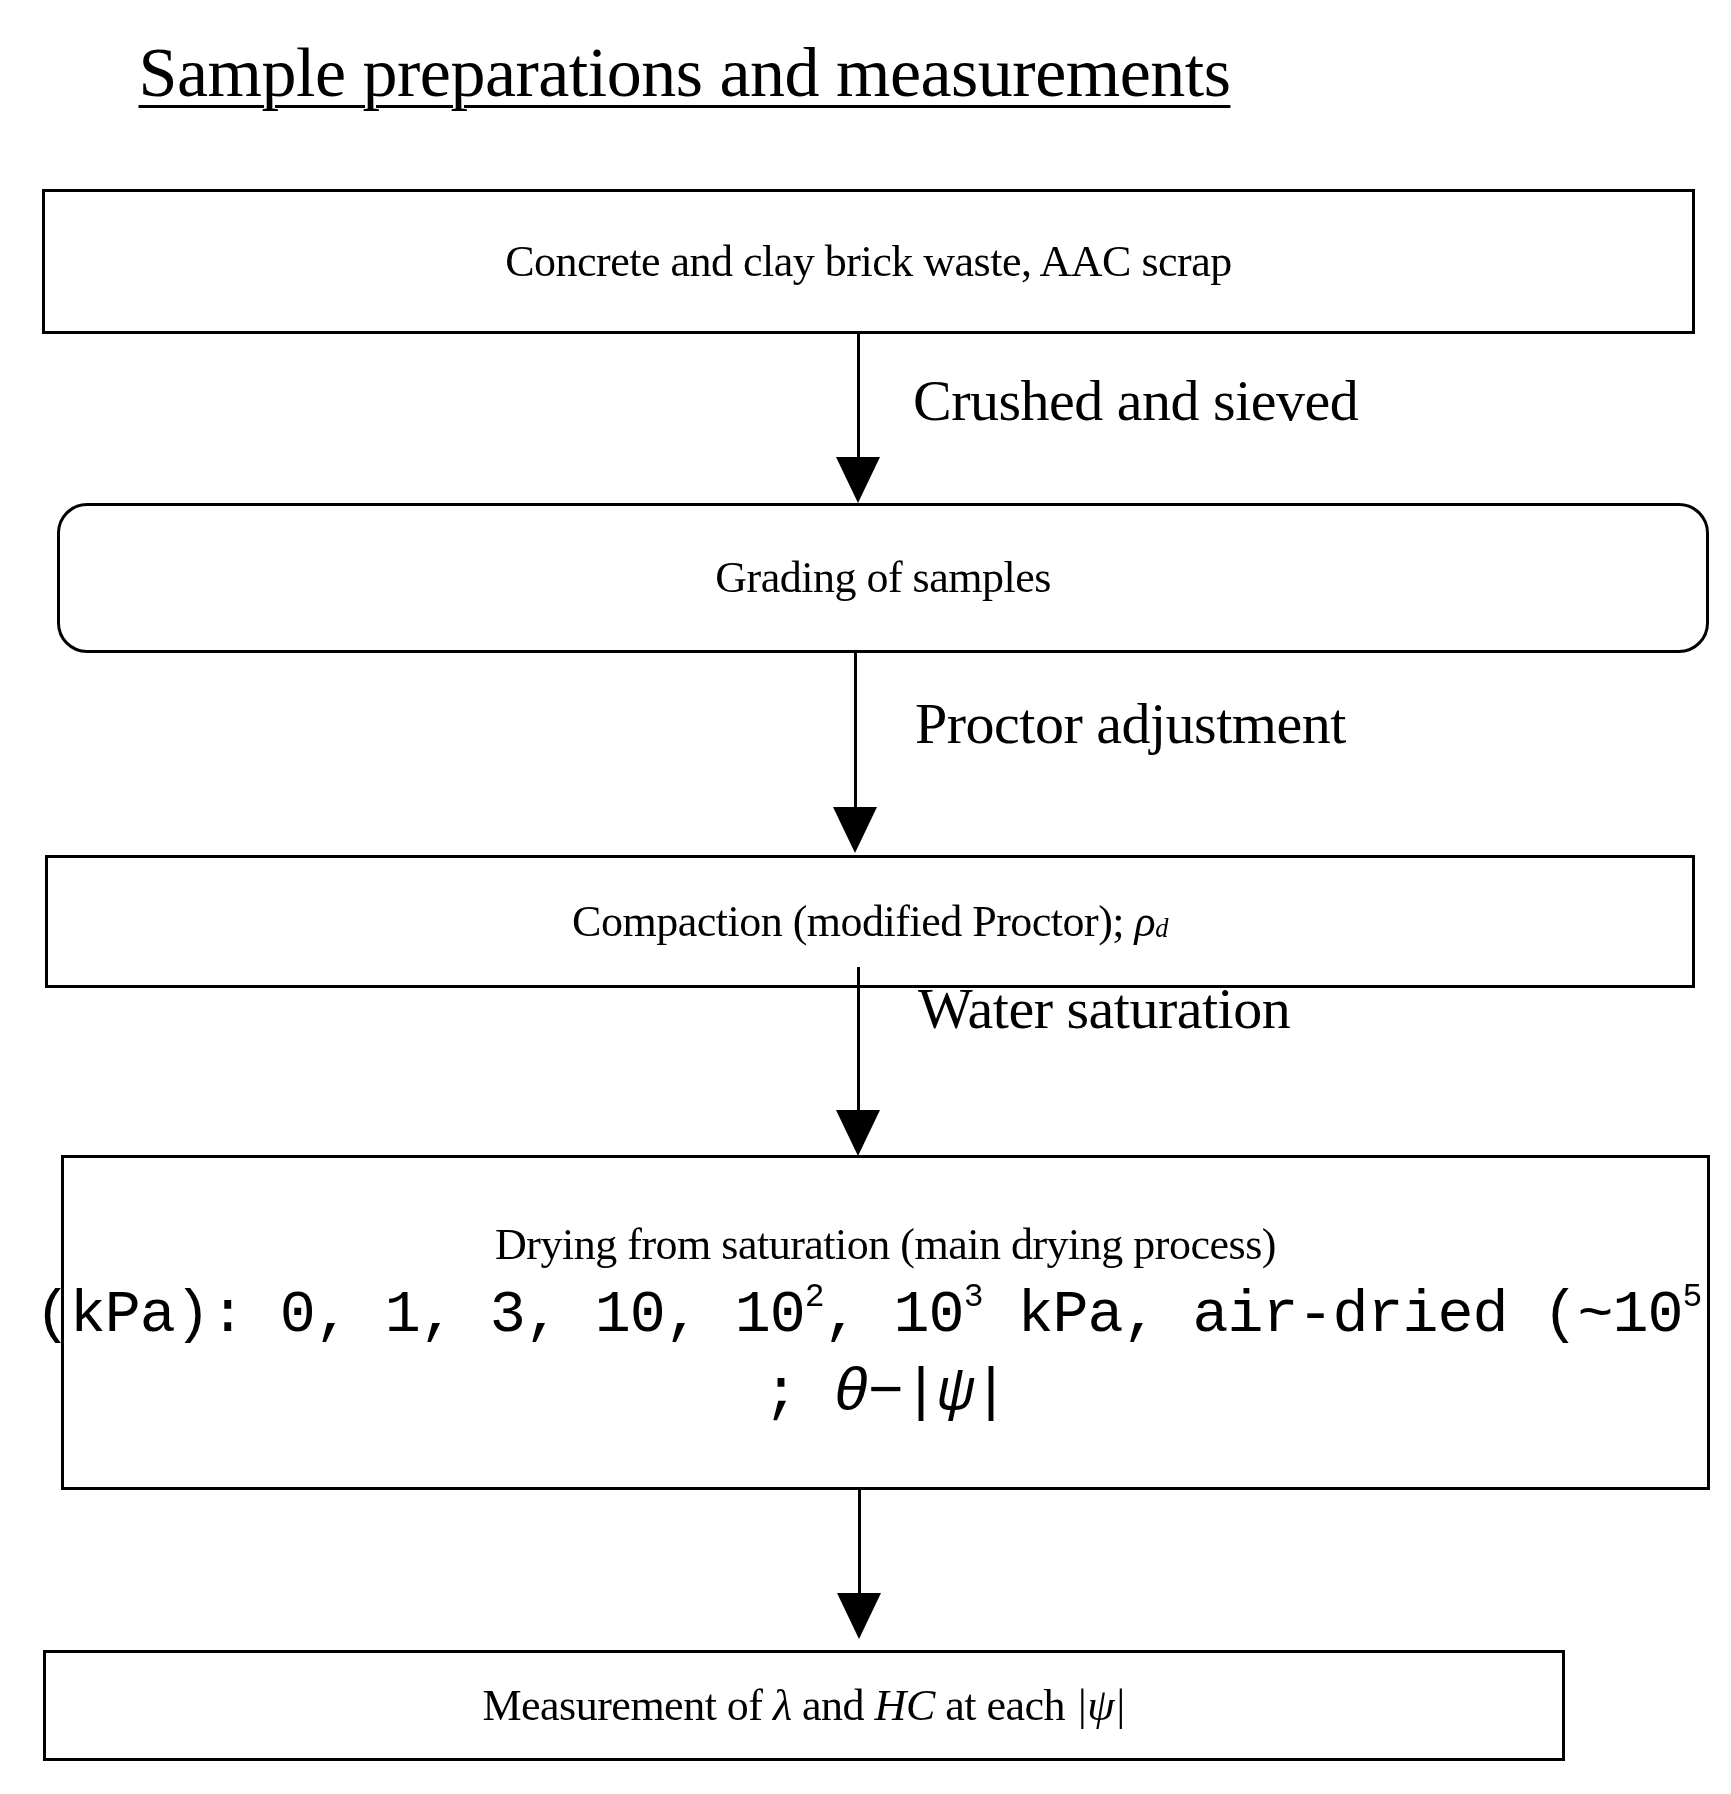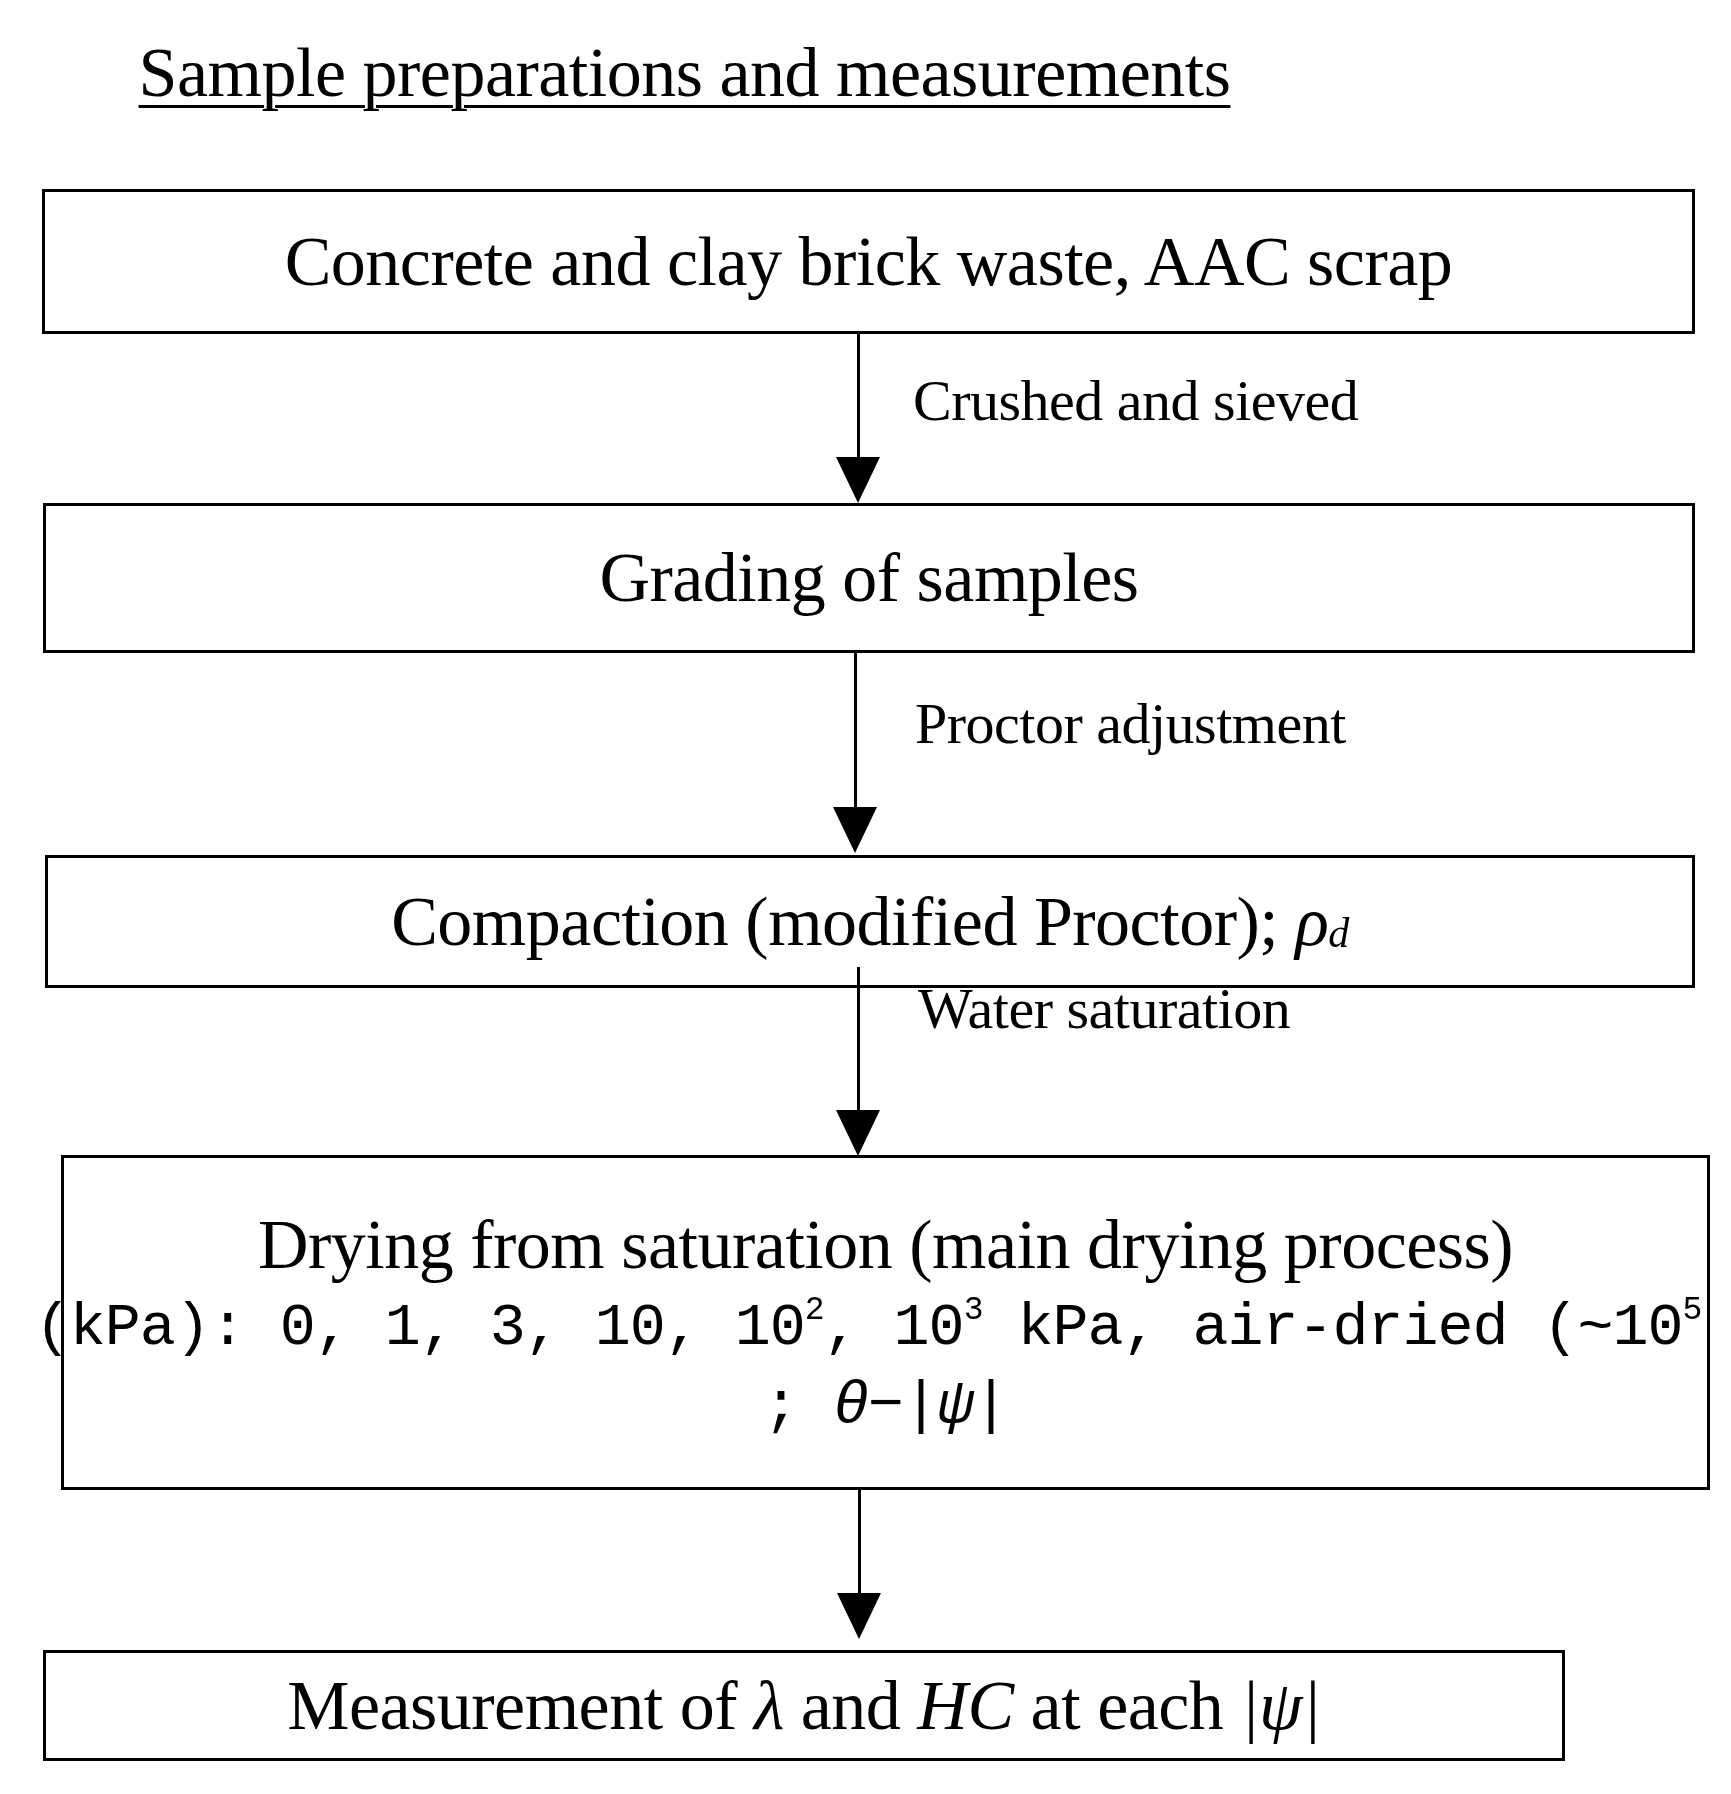--- a/index.html
+++ b/index.html
@@ -36,21 +36,21 @@
       border: 3px solid #000000;
       background: #ffffff;
       display: flex;
       flex-direction: column;
       align-items: center;
       justify-content: center;
       text-align: center;
     }
     .box .line {
       white-space: nowrap;
-      font-size: 70px;
+      font-size: 44px;
       line-height: 1;
       letter-spacing: -0.5px;
     }
     .box .line.small {
       font-size: 60px;
       letter-spacing: -1px;
       font-family: Liberation Mono, monospace;
     }
     .box .line + .line {
       margin-top: 18px;
@@ -106,21 +106,21 @@
 <div class="box" style="left:42px; top:189px; width:1653px; height:145px;">
   <div class="line">Concrete and clay brick waste, AAC scrap</div>
 </div>
 
 <div class="arrow" style="left:858px; top:333px;">
   <div class="shaft" style="height:130px;"></div>
   <div class="head" style="top:124px;"></div>
 </div>
 <div class="step-label" style="left:913px; top:372px;">Crushed and sieved</div>
 
-<div class="box" style="left:43px; top:503px; width:1652px; height:150px;">
+<div class="box" style="left:57px; top:503px; width:1652px; height:150px;border-radius:30px;">
   <div class="line">Grading of samples</div>
 </div>
 
 <div class="arrow" style="left:855px; top:652px;">
   <div class="shaft" style="height:160px;"></div>
   <div class="head" style="top:155px;"></div>
 </div>
 <div class="step-label" style="left:915px; top:695px;">Proctor adjustment</div>
 
 <div class="box" style="left:45px; top:855px; width:1650px; height:133px;">

